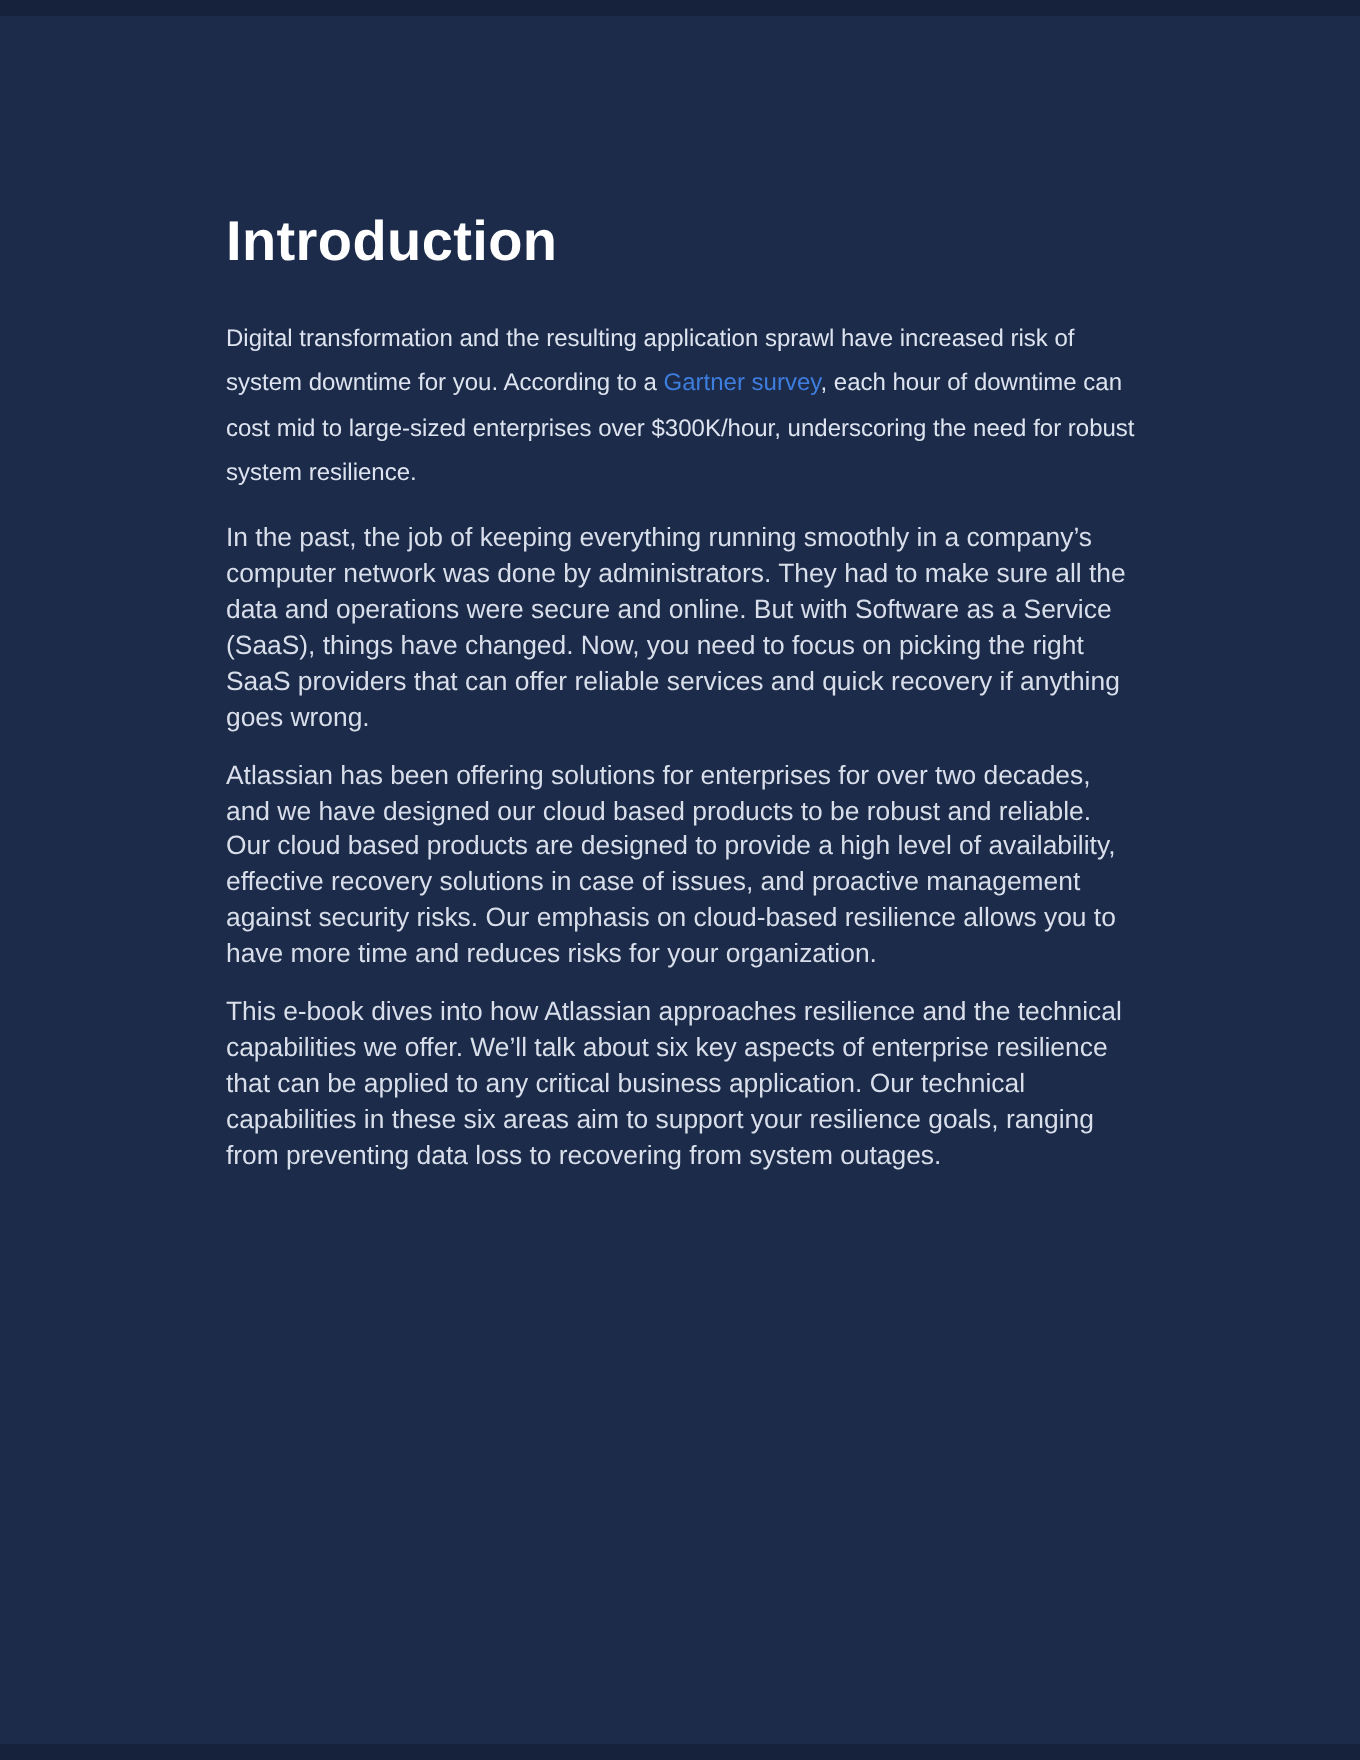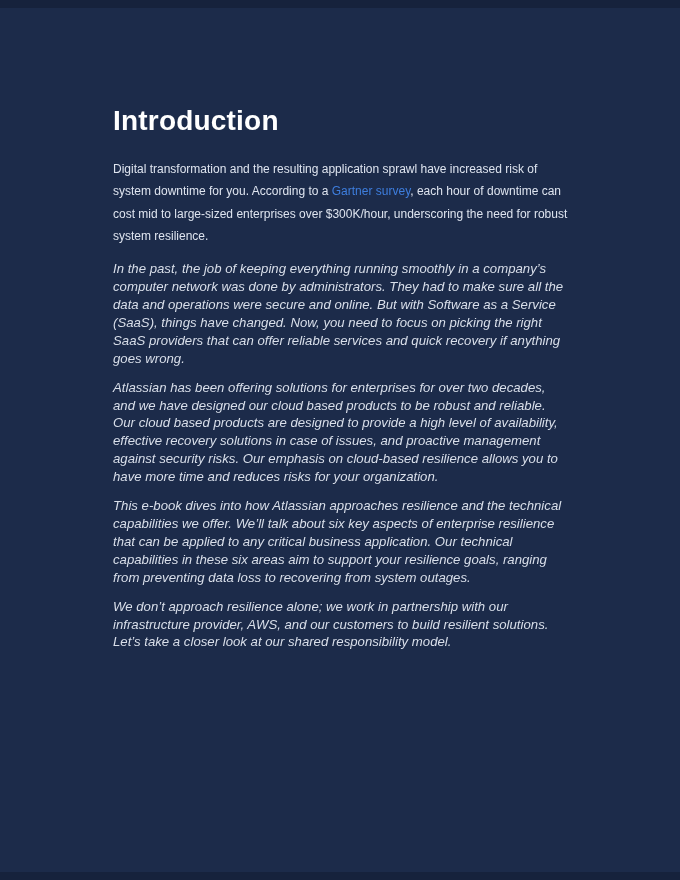--- a/index.html
+++ b/index.html
@@ -61,35 +61,33 @@
     text-decoration: none;
     cursor: pointer;
   }
   p.body-p {
     margin: 0 0 11px 0;
     width: 456px;
     font-size: 13.2px;
     line-height: 17.9px;
     font-weight: 500;
     color: var(--body-color);
-    font-style: italic;
   }
 </style>
 </head>
 <body>
 
 <div class="viewport">
   <div class="page">
     <div class="content">
       <h1 class="title">Introduction</h1>
 
       <p class="lead"><span>Digital transformation and the resulting application sprawl have increased risk of system downtime for you. According to a </span><a class="inline-link">Gartner survey</a><span>, each hour of downtime can cost mid to large-sized enterprises over $300K/hour, underscoring the need for robust system resilience.</span></p>
 
       <p class="body-p">In the past, the job of keeping everything running smoothly in a company’s computer network was done by administrators. They had to make sure all the data and operations were secure and online. But with Software as a Service (SaaS), things have changed. Now, you need to focus on picking the right SaaS providers that can offer reliable services and quick recovery if anything goes wrong.</p>
 
       <p class="body-p">Atlassian has been offering solutions for enterprises for over two decades, and we have designed our cloud based products to be robust and reliable. Our cloud based products are designed to provide a high level of availability, effective recovery solutions in case of issues, and proactive management against security risks. Our emphasis on cloud-based resilience allows you to have more time and reduces risks for your organization.</p>
 
       <p class="body-p">This e-book dives into how Atlassian approaches resilience and the technical capabilities we offer. We’ll talk about six key aspects of enterprise resilience that can be applied to any critical business application. Our technical capabilities in these six areas aim to support your resilience goals, ranging from preventing data loss to recovering from system outages.</p>
 
-      <p class="body-p">We don’t approach resilience alone; we work in partnership with our infrastructure provider, AWS, and our customers to build resilient solutions. Let’s take a closer look at our shared responsibility model.</p>
     </div>
   </div>
 </div>
 
 </body></html>

